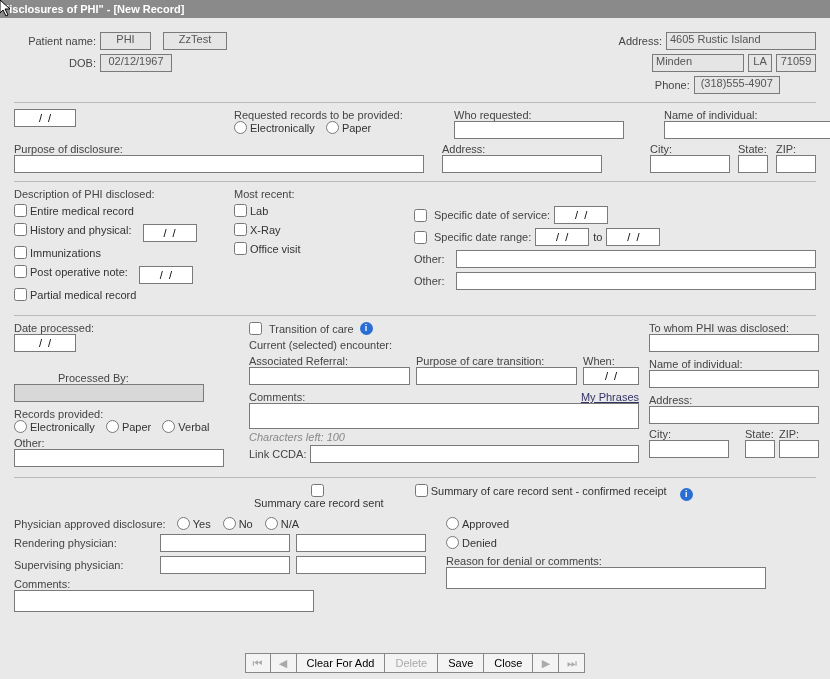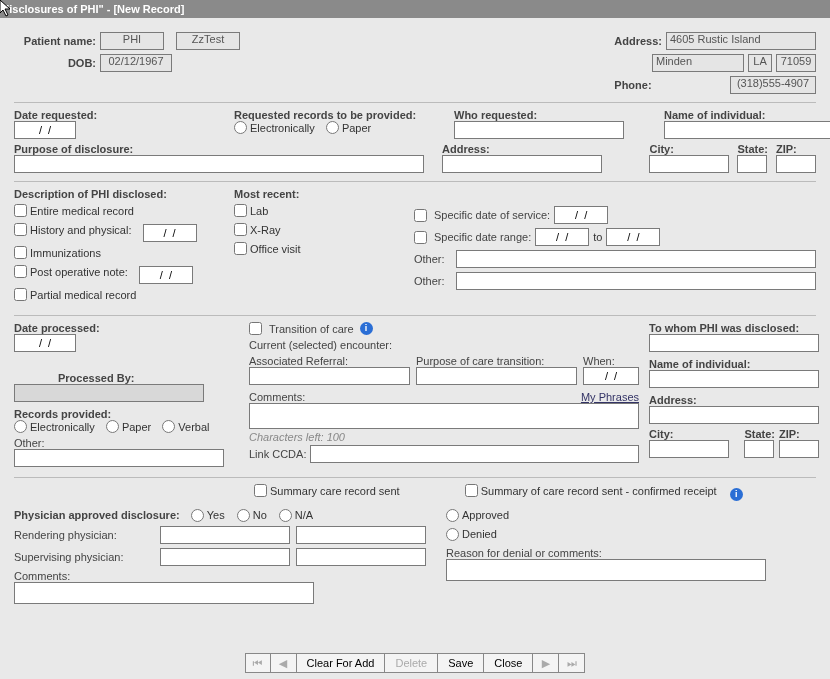--- a/index.html
+++ b/index.html
@@ -19,21 +19,21 @@
     line-height: 18px;
     background: #8a8a8a;
     color: #fff;
     padding-left: 4px;
     font-size: 11px;
     font-weight: bold;
   }
   .content {
     padding: 14px 14px 8px 14px;
   }
-  .lbl { font-weight: bold; color:#444; }
+  .lbl { font-weight: normal; color:#444; }
   .lbl-n { font-weight: normal; color:#444; }
   input[type=text].val, .val {
     height: 18px;
     border: 1px solid #7a7a7a;
     background: #fff;
     font-size: 11px;
     padding: 0 3px;
     display: inline-block;
     vertical-align: middle;
   }
@@ -88,50 +88,49 @@
 </svg>
 
 <div class="titlebar">"isclosures of PHI" - [New Record]</div>
 
 <div class="content">
 
   <div style="display:flex; justify-content:space-between; align-items:flex-start;">
     <div>
       <div class="row block">
         <span class="lbl" style="width:82px; text-align:right;">Patient name:</span>
-        <span class="val ro" style="width:64px;">PHI</span>
+        <span class="val ro" style="width:51px;">PHI</span>
         <span class="val ro" style="width:64px;margin-left:8px;">ZzTest</span>
       </div>
       <div class="row">
         <span class="lbl" style="width:82px; text-align:right;">DOB:</span>
         <span class="val ro" style="width:72px;">02/12/1967</span>
       </div>
     </div>
     <div style="text-align:right;">
       <div class="row block" style="justify-content:flex-end;">
         <span class="lbl">Address:</span>
         <span class="val ro" style="width:150px; text-align:left;">4605 Rustic Island</span>
       </div>
       <div class="row block" style="justify-content:flex-end;">
         <span class="val ro" style="width:92px; text-align:left;">Minden</span>
         <span class="val ro" style="width:24px;">LA</span>
         <span class="val ro" style="width:40px;">71059</span>
       </div>
-      <div class="row" style="justify-content:space-between;">
+      <div class="row" style="justify-content:center;">
         <span class="lbl">Phone:</span>
         <span class="val ro" style="width:86px;">(318)555-4907</span>
       </div>
     </div>
   </div>
 
   <hr class="sep">
 
   <div class="topgrid">
     <div>
-      <div class="lbl">Date requested:</div>
       <input type="text" class="val date" value="/  /" style="">
     </div>
     <div>
       <div class="lbl">Requested records to be provided:</div>
       <label class="small-chk-label">
           <input type="radio" class="rdo" name="reqfmt" style="">
           <span>Electronically</span>
         </label>
       <label class="small-chk-label">
           <input type="radio" class="rdo" name="reqfmt" style="">
@@ -310,21 +309,21 @@
         <div style="flex:1;"><span class="lbl">City:</span><br><input type="text" class="val" style="width: 80px;"></div>
         <div><span class="lbl">State:</span><br><input type="text" class="val" style="width: 30px;"></div>
         <div><span class="lbl">ZIP:</span><br><input type="text" class="val" style="width: 40px;"></div>
       </div>
     </div>
   </div>
 
   <hr class="sep" style="margin-top:10px;">
 
   <div style="padding-left:240px; margin-bottom:8px;">
-    <label class="small-chk-label" style="margin-right:62px;">
+    <label class="small-chk-label" style="margin-right:28px;flex-direction:column;">
         <input type="checkbox" class="chk" style="">
         <span>Summary care record sent</span>
       </label>
     <label class="small-chk-label">
         <input type="checkbox" class="chk" style="">
         <span>Summary of care record sent - confirmed receipt</span>
       </label>
     <span class="info-icon">i</span>
   </div>
 

